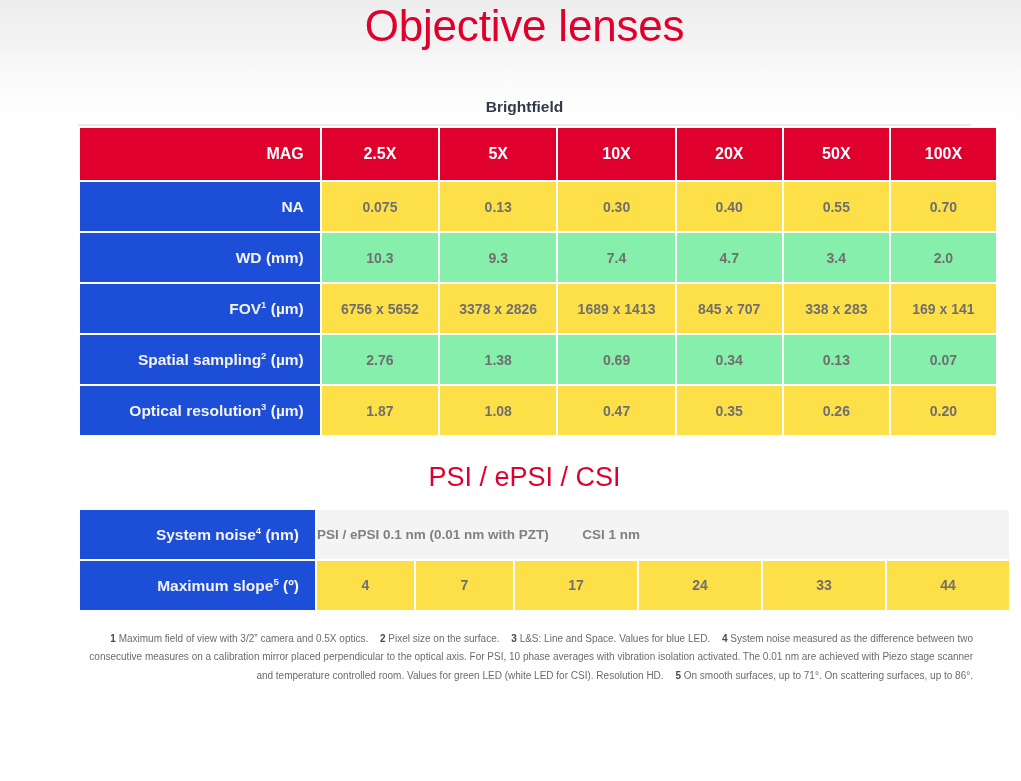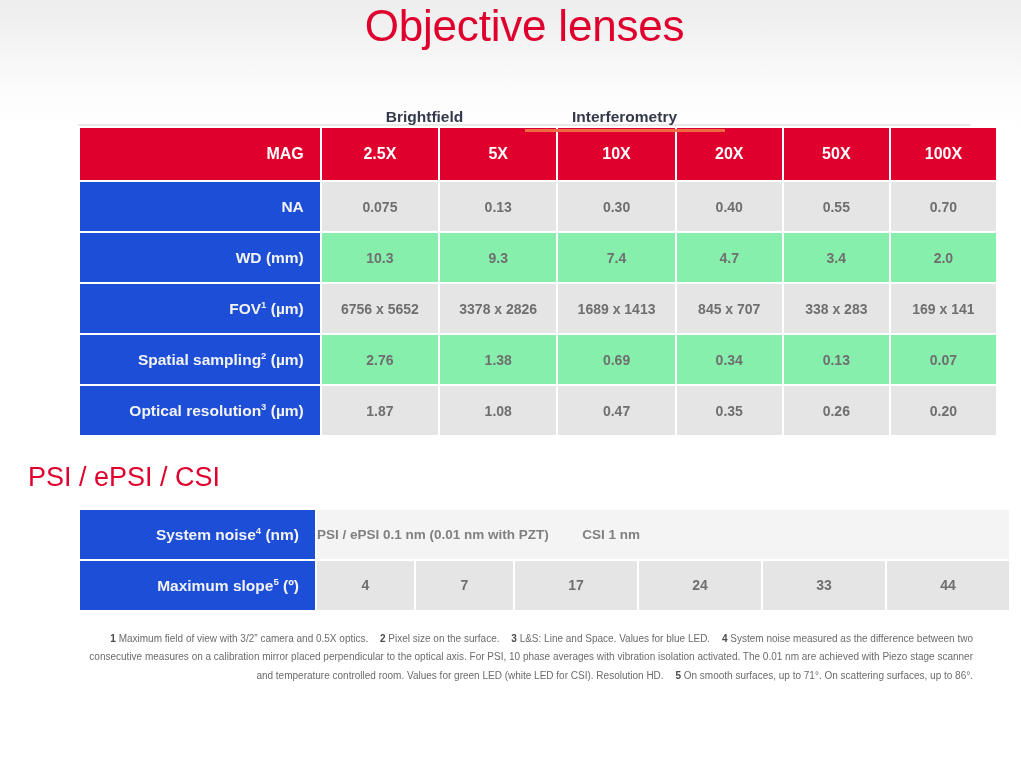--- a/index.html
+++ b/index.html
@@ -48,21 +48,21 @@
     position: absolute;
     left: 50px;
     right: 50px;
     bottom: 0;
     height: 2px;
     background: #e9e9e9;
   }
   .tabs {
     display: flex;
     justify-content: center;
-    align-items: flex-end;
+    align-items: center;
     height: 44px;
   }
   .tab {
     width: 200px;
     text-align: center;
     font-size: 15.5px;
     font-weight: bold;
     color: #33394a;
     padding-top: 6px;
     position: relative;
@@ -124,35 +124,35 @@
   }
   .rowlabel sup { font-size: 9.5px; vertical-align: super; }
   .cell {
     font-size: 14px;
     color: #6f6f6f;
     text-align: center;
     height: 49px;
     vertical-align: middle;
     background: #86efac;
   }
-  tr.shade .cell { background: #e5e5e5; }
+  tr.shade .cell { background: #fde047; }
   .cell-span {
     font-size: 13.5px;
     color: #808080;
     text-align: left;
     height: 49px;
     vertical-align: middle;
     background: #f4f4f4;
   }
   .noise-text { display: inline-block; }
   .noise-gap { display: inline-block; width: 26px; }
 
   
   .sub-title {
-    text-align: left;
+    text-align: center;
     color: #e0002d;
     font-size: 27px;
     font-weight: 300;
     margin: 26px 0 0 0;
     line-height: 1.1;
   }
 
   .spacer-mid { height: 15px; }
 
   
@@ -173,23 +173,20 @@
 
 <div class="page">
 
   <h1 class="main-title">Objective lenses</h1>
 
   <div class="tabs-wrap">
     <div class="tabs-divider"></div>
     <div class="tabs">
       <div class="tab">
         <span>Brightfield</span>
-      </div>
-      <div class="tab active">
-        <span>Interferometry</span>
       </div>
     </div>
   </div>
 
   <div class="table-block">
     <table class="spec">
       <colgroup>
         <col style="width:235px">
         <col style="width:114px">
           <col style="width:114px">

